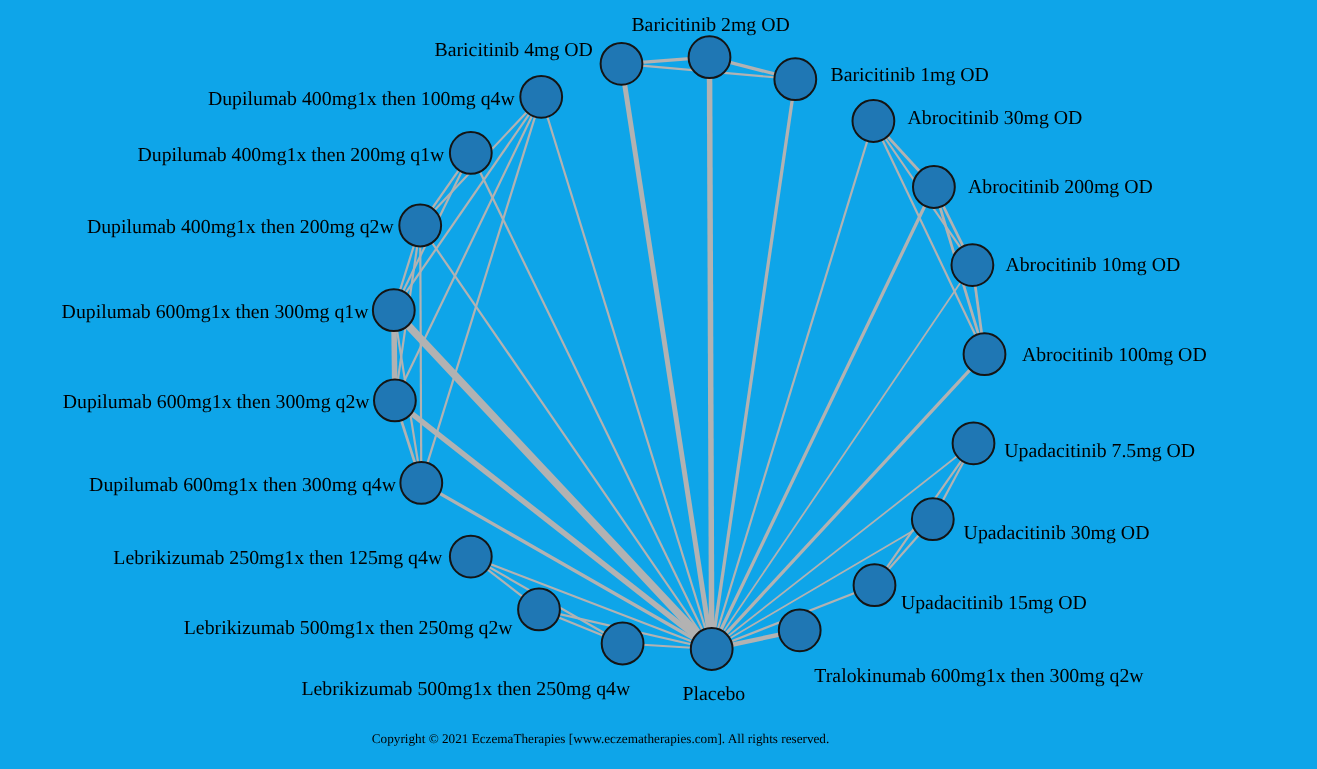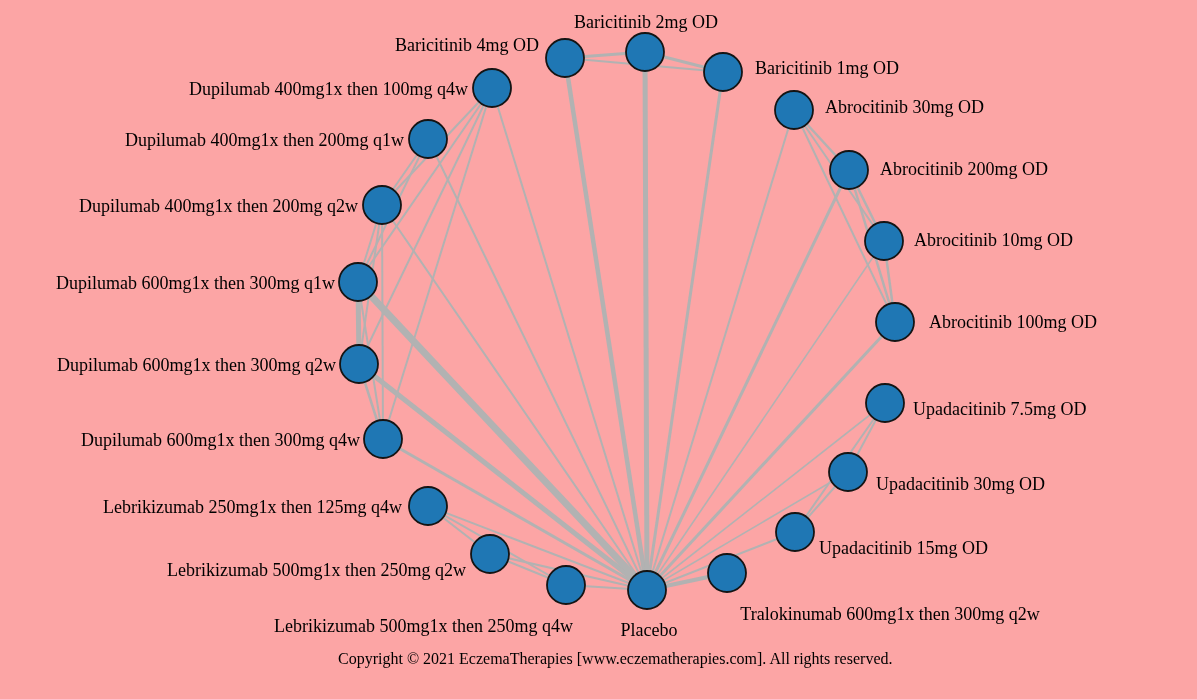--- a/index.html
+++ b/index.html
@@ -1,34 +1,34 @@
 <!DOCTYPE html>
 <html><head>
 <meta charset="utf-8">
 <style>
   html,body{margin:0;padding:0;background:#ffffff;}
   .stage{
     position:relative;
     width:1197px;height:699px;
-    background:#fca5a5;
+    background:#0ea5e9;
     overflow:hidden;
     font-family:"Liberation Serif", serif;
   }
   .netsvg{position:absolute;left:0;top:0;}
   .netsvg text{
     font-family:"Liberation Serif", serif;
     font-size:18px;
     fill:#000000;
   }
   .copyright{
     position:absolute;
     left:338px;
-    top:650px;
+    top:664px;
     font-family:"Liberation Serif", serif;
-    font-size:16px;
+    font-size:12px;
     color:#000000;
     white-space:nowrap;
   }
 </style>
 </head>
 <body>
 
 <div class="stage">
   <svg id="net" class="netsvg" width="1197" height="699" viewBox="0 0 1197 699" xmlns="http://www.w3.org/2000/svg">
       <line x1="884" y1="241" x2="647" y2="590" stroke="#b2b2b2" stroke-width="1.6"></line>

